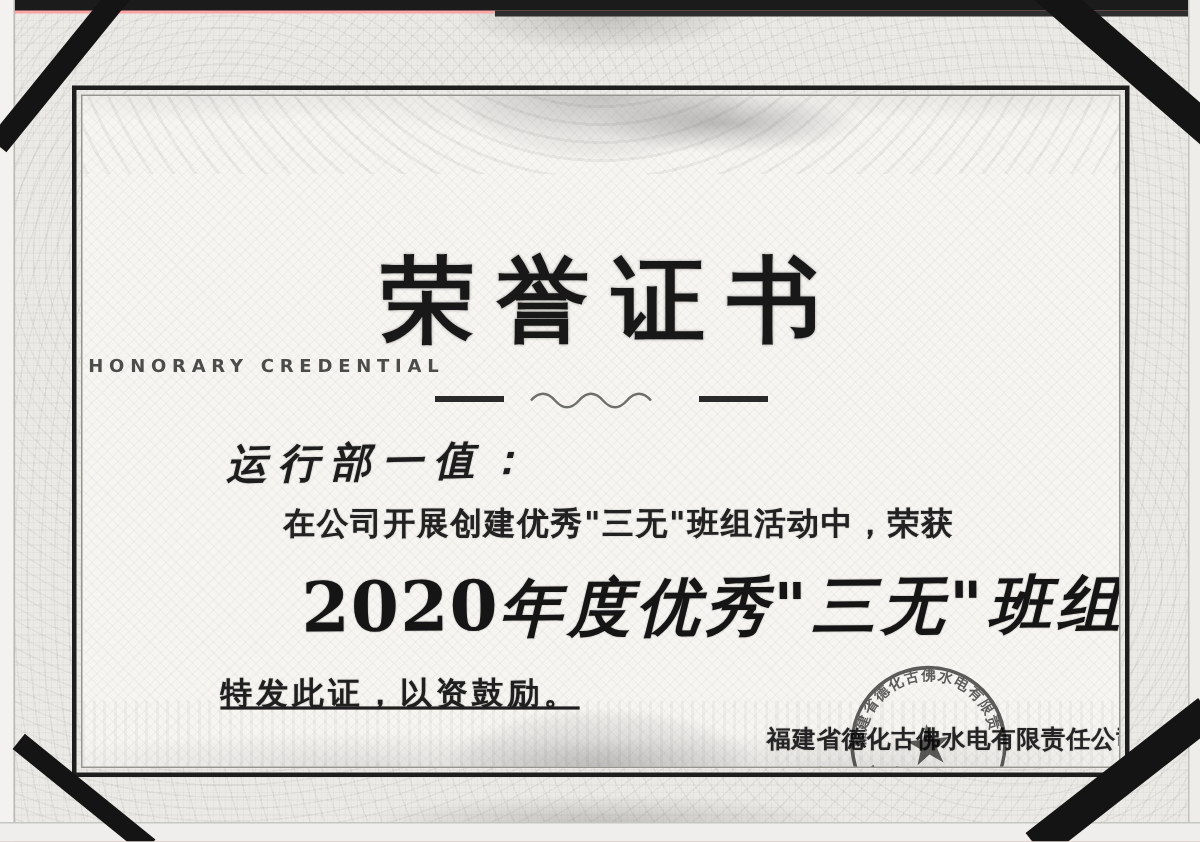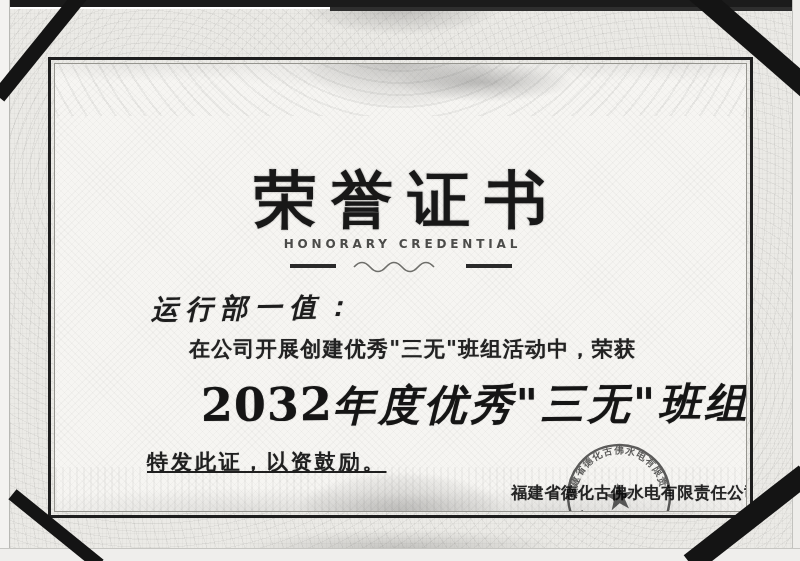--- a/index.html
+++ b/index.html
@@ -1,18 +1,18 @@
 <!DOCTYPE html>
 <html><head>
 <meta charset="utf-8">
 <style>
   html,body { margin:0; padding:0; background:#cfcfcd; }
   .photo {
     position:relative; width:800px; height:561px; overflow:hidden;
-    background:#ffffff;
+    background:#fca5a5;
     font-family:"DejaVu Sans", sans-serif;
   }
 
   
   .edge-top    { position:absolute; left:0; top:0; width:800px; height:7px; background:#1b1b1b; }
   .edge-top2   { position:absolute; left:330px; top:7px; width:470px; height:4px; background:#2e2e2e; }
   .edge-left   { position:absolute; left:0; top:0; width:9px; height:561px; background:#f3f2f0; border-right:1px solid #b8b8b4; }
   .edge-right  { position:absolute; right:0; top:0; width:7px; height:561px; background:#eeedea; border-left:1px solid #c2c2be; }
   .edge-bottom { position:absolute; left:0; bottom:0; width:800px; height:12px; background:#efeeec; border-top:1px solid #c6c6c2; }
 
@@ -73,21 +73,21 @@
   .band-bl { left:0px;   top:523px; width:112px; height:13px; transform:rotate(39deg); }
   .band-br { left:675px; top:508px; width:146px; height:22px; transform:rotate(142deg); }
 
   
   .title {
     position:absolute; left:0; right:0; top:94px; text-align:center;
     font-size:62px; font-weight:bold; color:#181818; letter-spacing:.24em; text-indent:.24em;
     font-family:"DejaVu Sans", sans-serif; text-shadow:0 0 2px rgba(25,25,25,.45);
   }
   .subtitle {
-    position:absolute; left:0; right:0; top:173px; text-align:center;
+    position:absolute; left:0; right:0; top:173px; 
     font-size:12px; font-weight:bold; color:#4c4c4a; letter-spacing:.32em; text-indent:.32em;
   }
   .divider { position:absolute; left:0; right:0; top:194px; text-align:center; }
   .recipient {
     position:absolute; left:96px; top:226px;
     font-family:"DejaVu Serif", serif; font-style:italic; font-weight:bold;
     font-size:27px; color:#1d1d1d; letter-spacing:.28em; transform:rotate(-1deg);
     text-shadow:0 0 1px rgba(20,20,20,.5);
   }
   .body-line {
@@ -151,21 +151,21 @@
           <path d="M68,9 q8,-9 16,0 q8,9 16,0 q8,-9 16,0 q8,9 16,0 q8,-9 16,0" fill="none" stroke="#6e6e6a" stroke-width="1.6"></path>
           <rect x="180" y="6" width="46" height="4" fill="#2a2a2a"></rect>
         </svg>
       </div>
 
       <div class="recipient">运行部一值：</div>
 
       <div class="body-line">在公司开展创建优秀"三无"班组活动中，荣获</div>
 
       <div class="award">
-        <span class="award-year">2032</span><span class="award-text">年度优秀"三无"班组</span>
+        <span class="award-year">2020</span><span class="award-text">年度优秀"三无"班组</span>
       </div>
 
       <div class="closing">特发此证，以资鼓励。</div>
 
       <div class="issuer">福建省德化古佛水电有限责任公司</div>
       <div class="issue-date">二〇二六年 1 月 16 日</div>
 
       <svg class="seal" viewBox="0 0 110 110">
         <defs>
           <path id="sealArc" d="M 13 55 A 42 42 0 0 1 97 55"></path>

